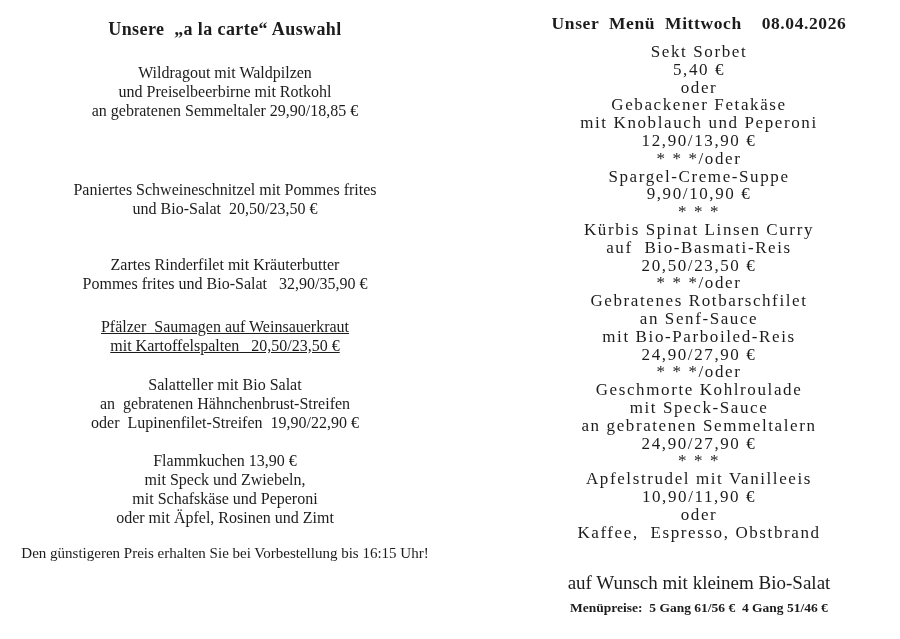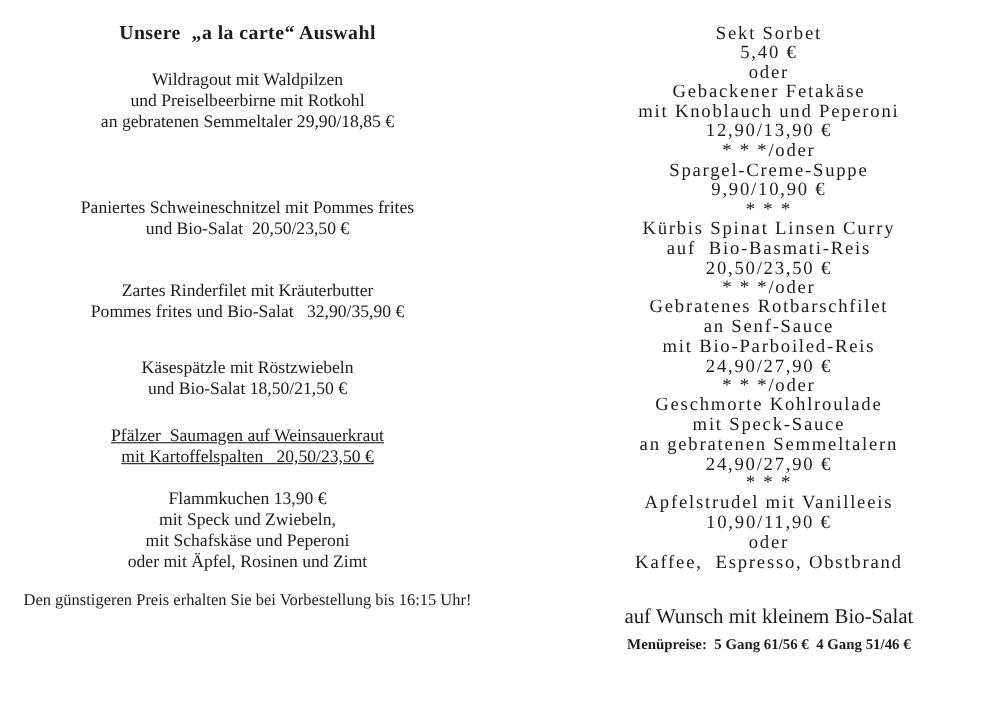--- a/index.html
+++ b/index.html
@@ -100,36 +100,38 @@
     <div class="menu-item mi-1">Wildragout mit Waldpilzen
 und Preiselbeerbirne mit Rotkohl
 an gebratenen Semmeltaler 29,90/18,85 €</div>
 
     <div class="menu-item mi-2">Paniertes Schweineschnitzel mit Pommes frites
 und Bio-Salat  20,50/23,50 €</div>
 
     <div class="menu-item mi-3">Zartes Rinderfilet mit Kräuterbutter
 Pommes frites und Bio-Salat   32,90/35,90 €</div>
 
-    <div class="menu-item mi-4">Käsespätzle mit Röstzwiebeln
-und Bio-Salat 18,50/21,50 €</div>
 
     <div class="menu-item mi-5">Pfälzer  Saumagen auf Weinsauerkraut
 mit Kartoffelspalten   20,50/23,50 €</div>
 
+    <div class="menu-item mi-6">Salatteller mit Bio Salat
+an  gebratenen Hähnchenbrust-Streifen
+oder  Lupinenfilet-Streifen  19,90/22,90 €</div>
 
     <div class="menu-item mi-7">Flammkuchen 13,90 €
 mit Speck und Zwiebeln,
 mit Schafskäse und Peperoni
 oder mit Äpfel, Rosinen und Zimt</div>
 
     <div class="left-footer">Den günstigeren Preis erhalten Sie bei Vorbestellung bis 16:15 Uhr!</div>
   </div>
 
   <div class="col col-right">
+    <h1 class="right-title">Unser  Menü  Mittwoch    08.04.2026</h1>
 
     <div class="daily-lines">Sekt Sorbet
 5,40 €
 oder
 Gebackener Fetakäse
 mit Knoblauch und Peperoni
 12,90/13,90 €
 * * */oder
 Spargel-Creme-Suppe
 9,90/10,90 €

